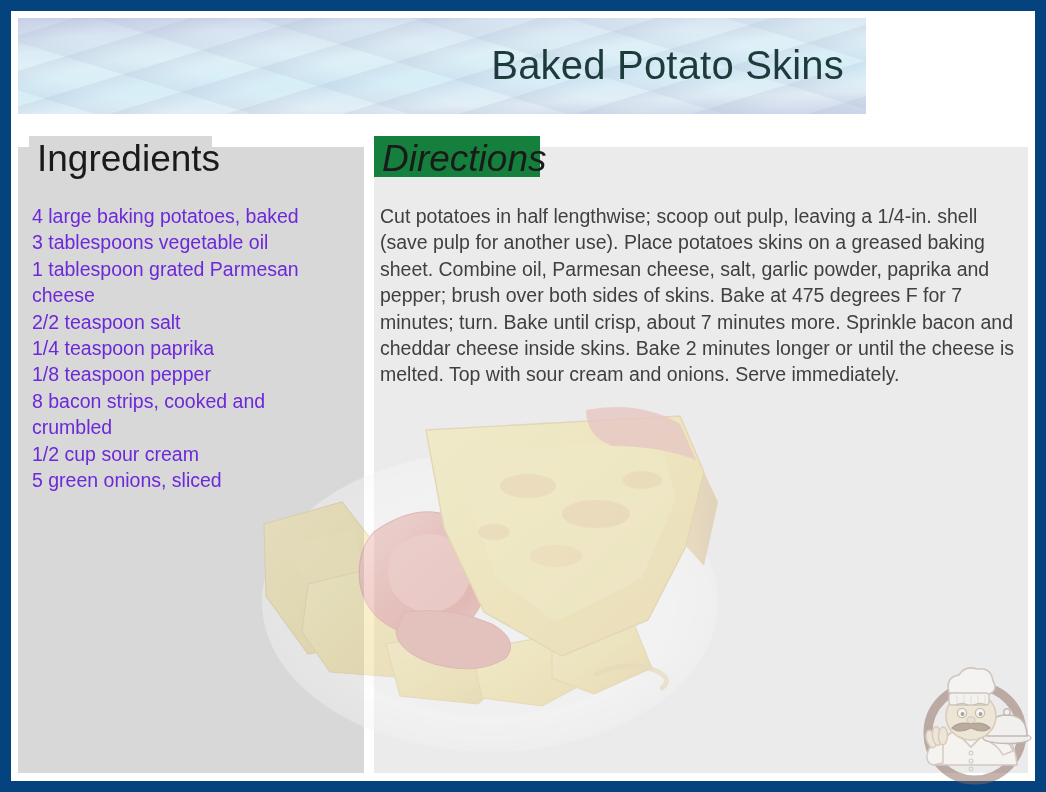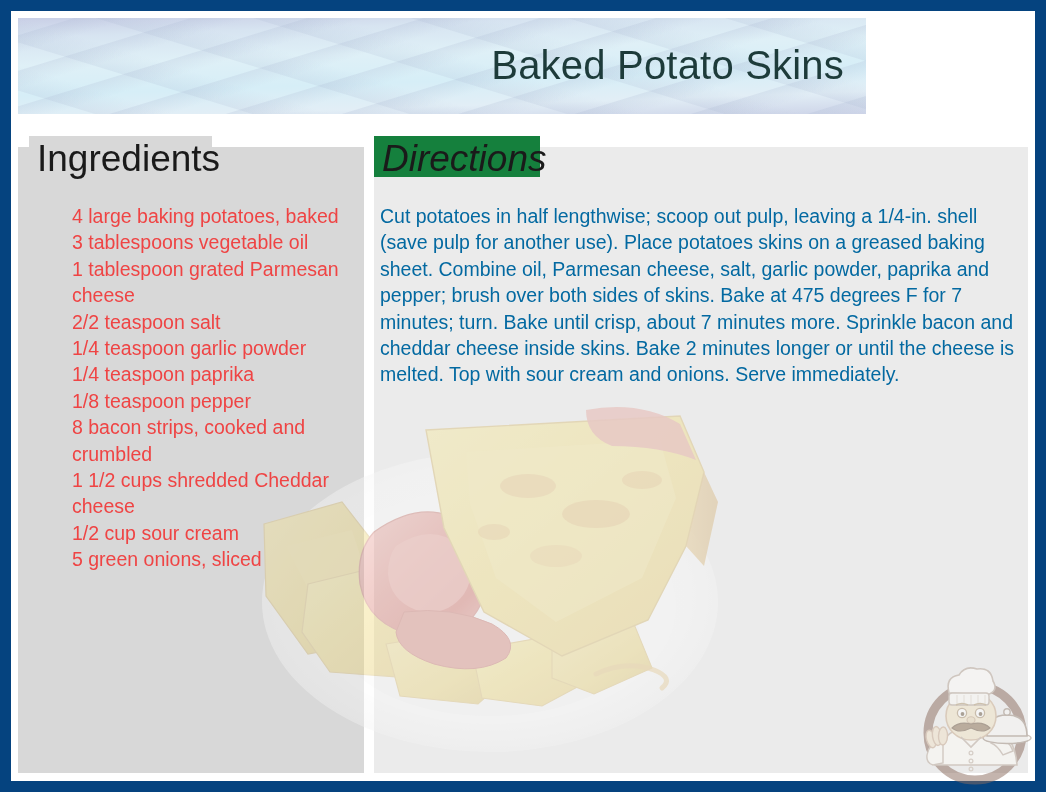--- a/index.html
+++ b/index.html
@@ -95,33 +95,32 @@
   #tab-ingredients { left: 18px;  width: 183px; background: #d8d8d8; }
   #tab-directions  { left: 363px; width: 166px; background: #15803d; font-style: italic; }
 
   
   #ingredients-list {
     position: absolute;
     left: 21px;  top: 192px;
     width: 305px;
     font-size: 19.5px;
     line-height: 26.4px;
-    color: #ef4444;
+    color: #6d28d9;
     z-index: 4;
-    margin-left: 40px;
   }
   #ingredients-list .ing-item { display: block; }
 
   #directions-text {
     position: absolute;
     left: 369px;  top: 192px;
     width: 645px;
     font-size: 19.5px;
     line-height: 26.4px;
-    color: #0369a1;
+    color: #404040;
     z-index: 4;
   }
 
   
   #food-photo {
     position: absolute;
     left: 245px;  top: 395px;
     width: 468px;  height: 370px;
     z-index: 2;
     opacity: 0.42;
@@ -224,25 +223,23 @@
 
     <div class="tab" id="tab-directions">
       <span>Directions</span>
     </div>
 
     <div id="ingredients-list">
         <div class="ing-item">4 large baking potatoes, baked</div>
         <div class="ing-item">3 tablespoons vegetable oil</div>
         <div class="ing-item">1 tablespoon grated Parmesan cheese</div>
         <div class="ing-item">2/2 teaspoon salt</div>
-        <div class="ing-item">1/4 teaspoon garlic powder</div>
         <div class="ing-item">1/4 teaspoon paprika</div>
         <div class="ing-item">1/8 teaspoon pepper</div>
         <div class="ing-item">8 bacon strips, cooked and crumbled</div>
-        <div class="ing-item">1 1/2 cups shredded Cheddar cheese</div>
         <div class="ing-item">1/2 cup sour cream</div>
         <div class="ing-item">5 green onions, sliced</div>
       </div>
 
     <div id="directions-text">Cut potatoes in half lengthwise; scoop out pulp, leaving a 1/4-in. shell (save pulp for another use). Place potatoes skins on a greased baking sheet. Combine oil, Parmesan cheese, salt, garlic powder, paprika and pepper; brush over both sides of skins. Bake at 475 degrees F for 7 minutes; turn. Bake until crisp, about 7 minutes more. Sprinkle bacon and cheddar cheese inside skins. Bake 2 minutes longer or until the cheese is melted. Top with sour cream and onions. Serve immediately.</div>
 
     <svg id="chef-logo" viewBox="0 0 132 132" aria-hidden="true">
 
       <circle cx="66" cy="74" r="47" fill="none" stroke="#8b6b5e" stroke-width="9"></circle>
 

